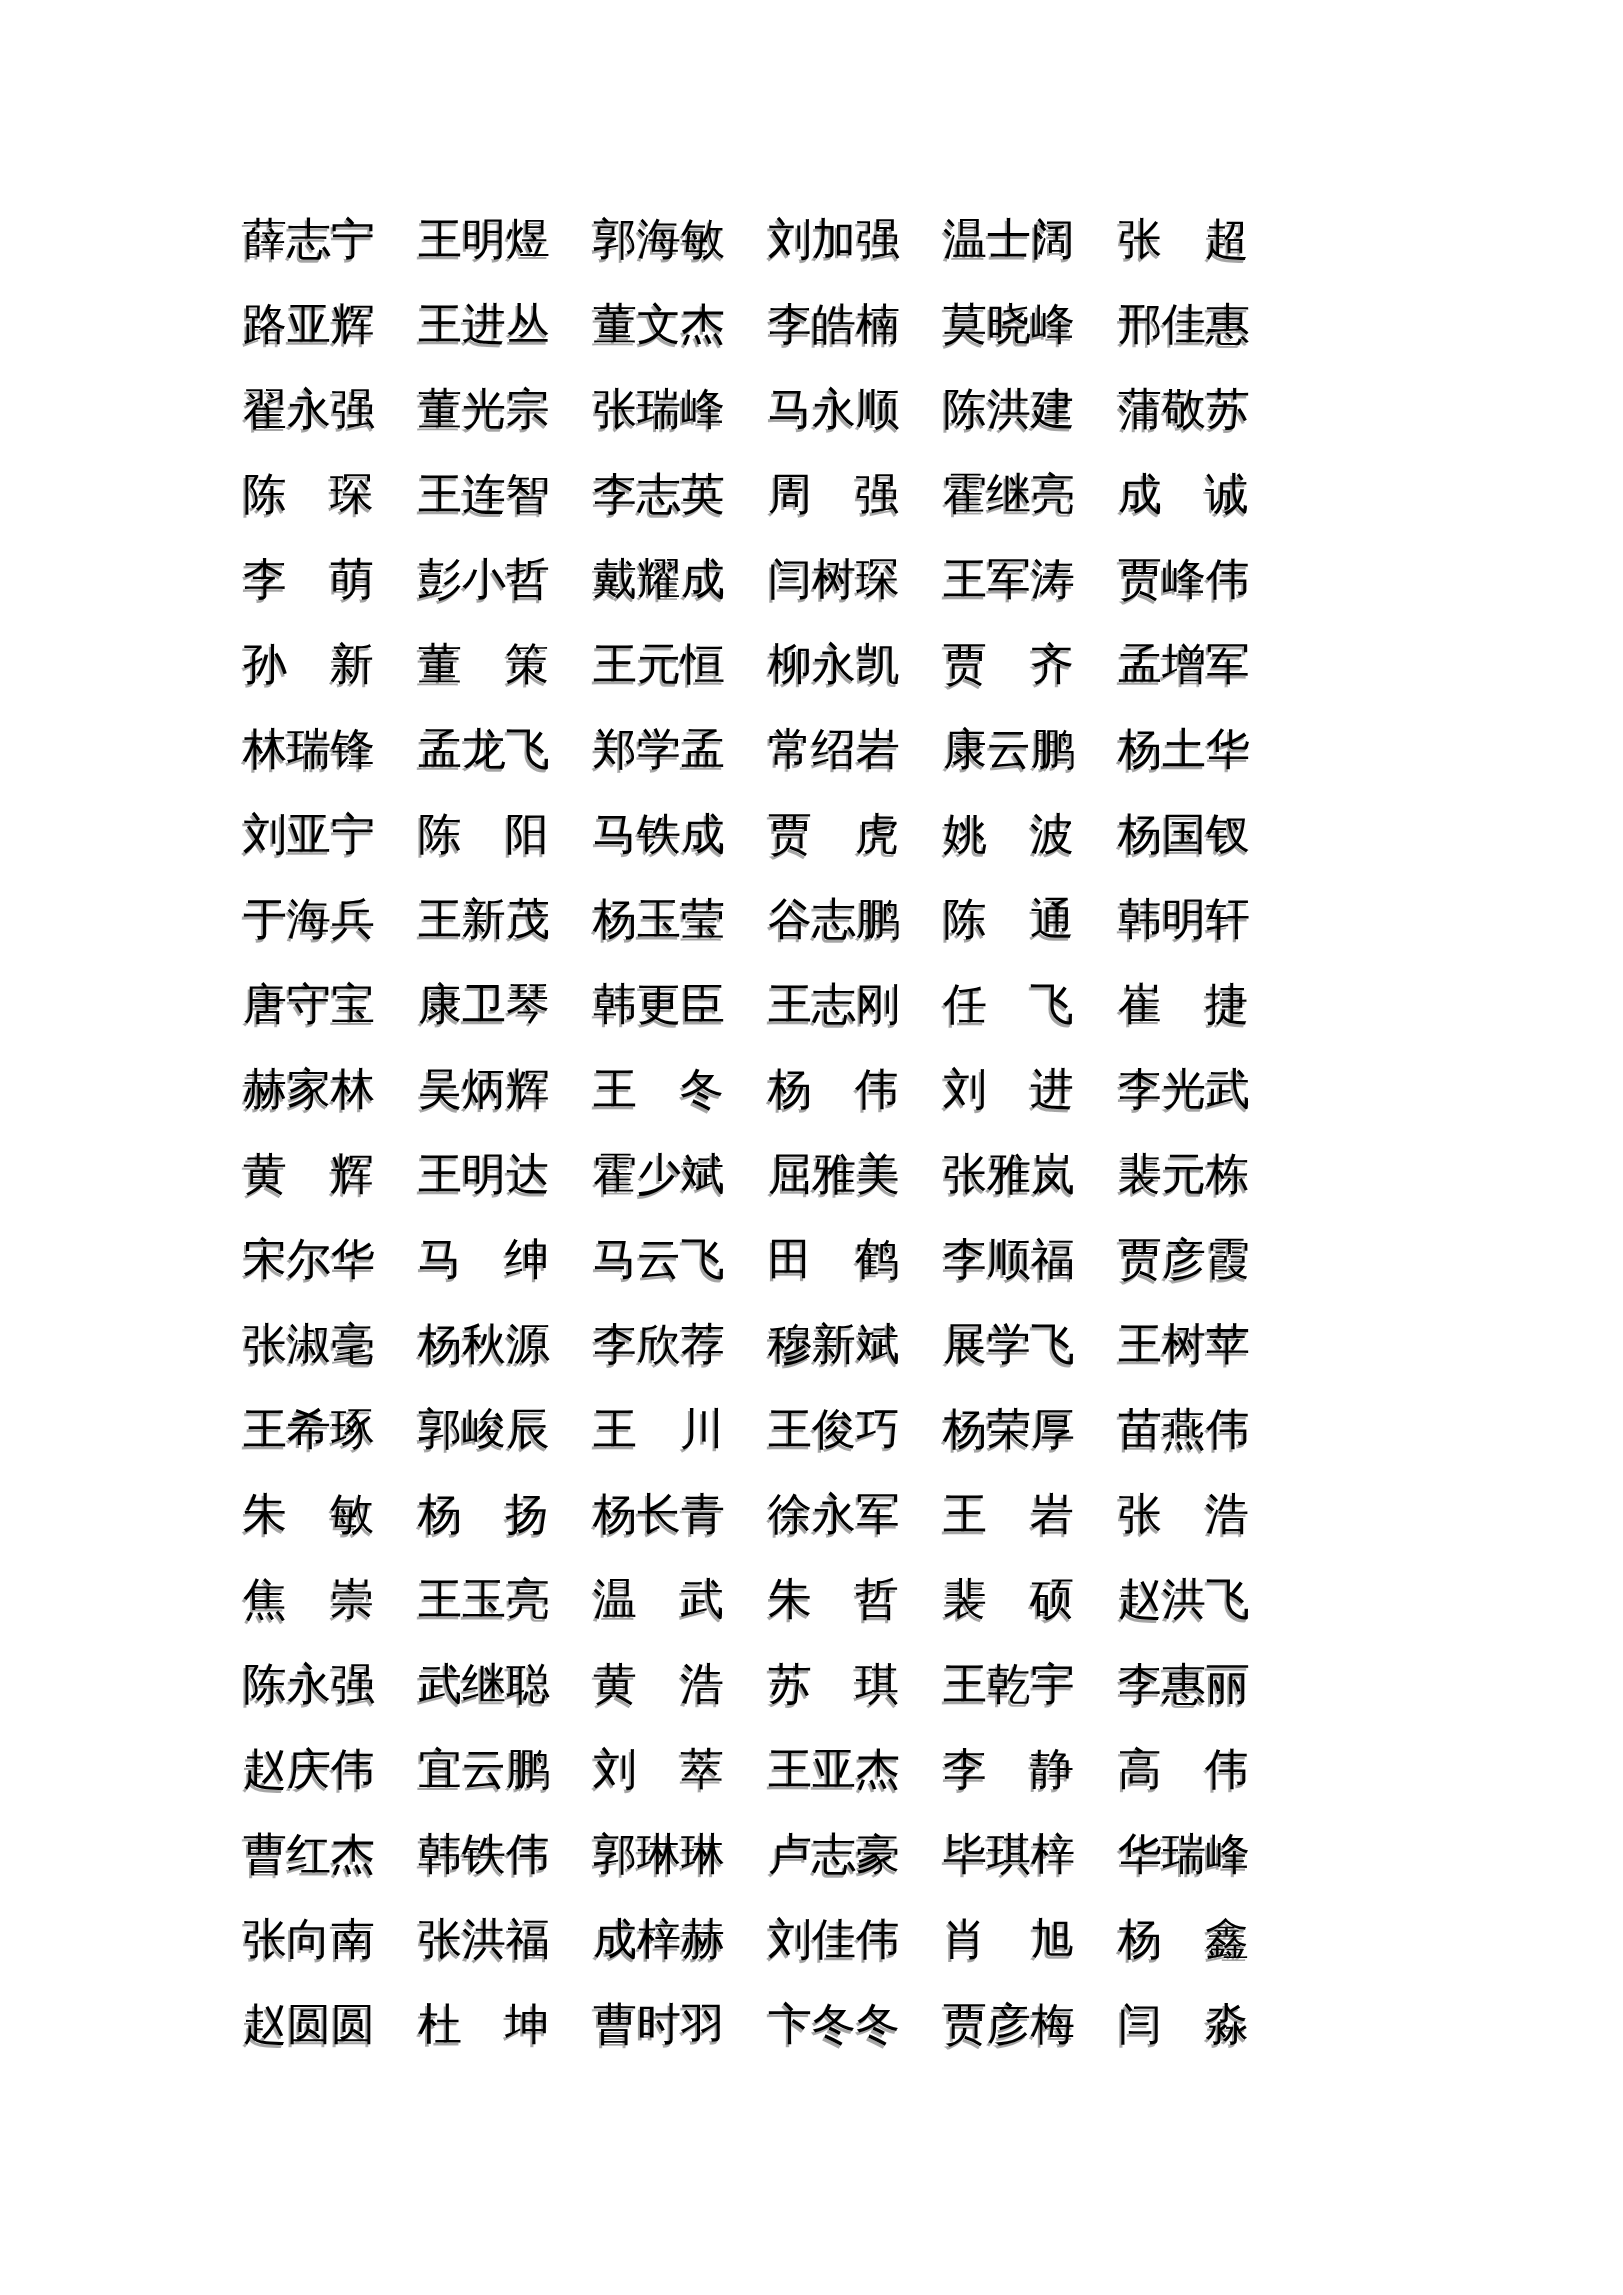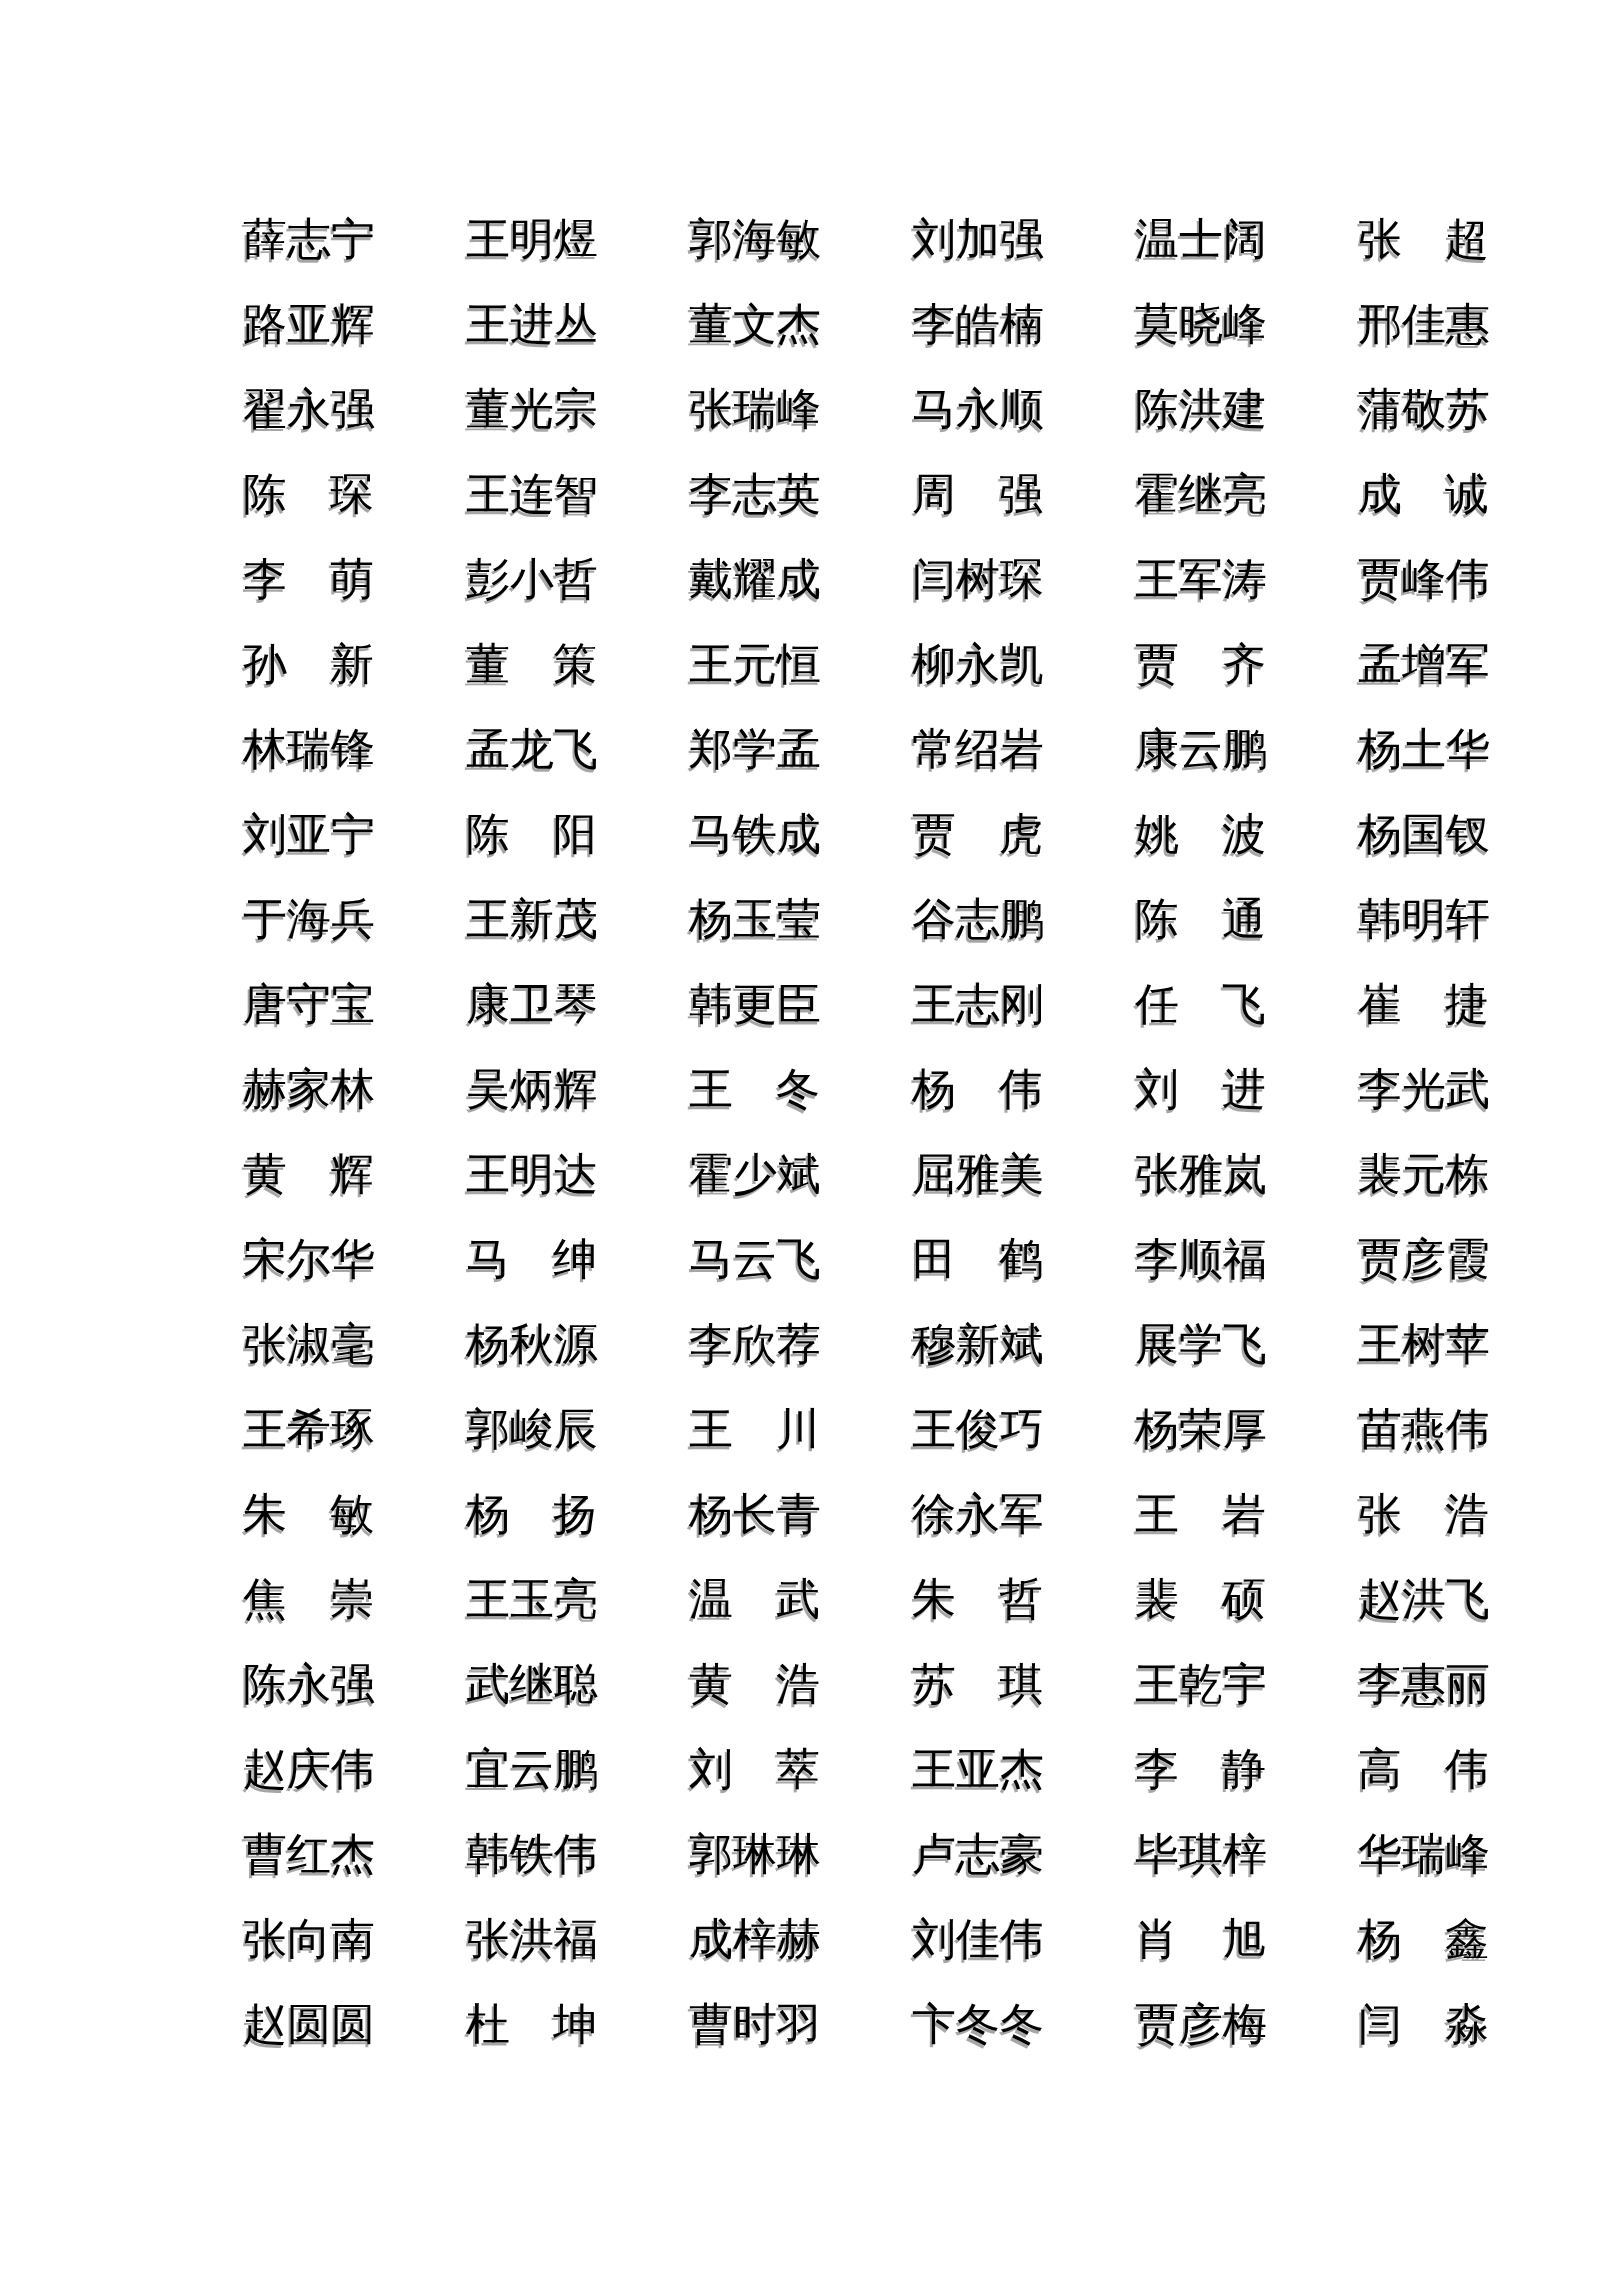--- a/index.html
+++ b/index.html
@@ -15,21 +15,21 @@
     color: #000000;
     font-family: "Liberation Serif", "DejaVu Serif", serif;
     overflow: hidden;
   }
   .names-grid {
     position: absolute;
     left: 243px;
     top: 218px;
     display: grid;
     grid-template-columns: repeat(6, 131px);
-    column-gap: 92px;
+    column-gap: 44px;
     grid-auto-rows: 85px;
   }
   .name-cell {
     font-size: 44px;
     line-height: 1;
     height: 44px;
     white-space: nowrap;
     text-align: justify;
     text-align-last: justify;
     -moz-text-align-last: justify;

